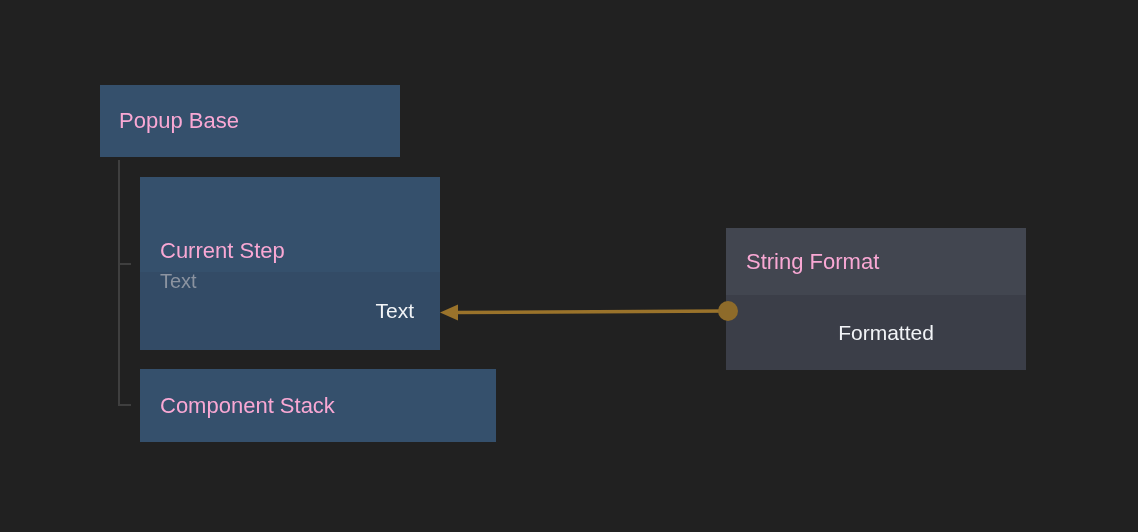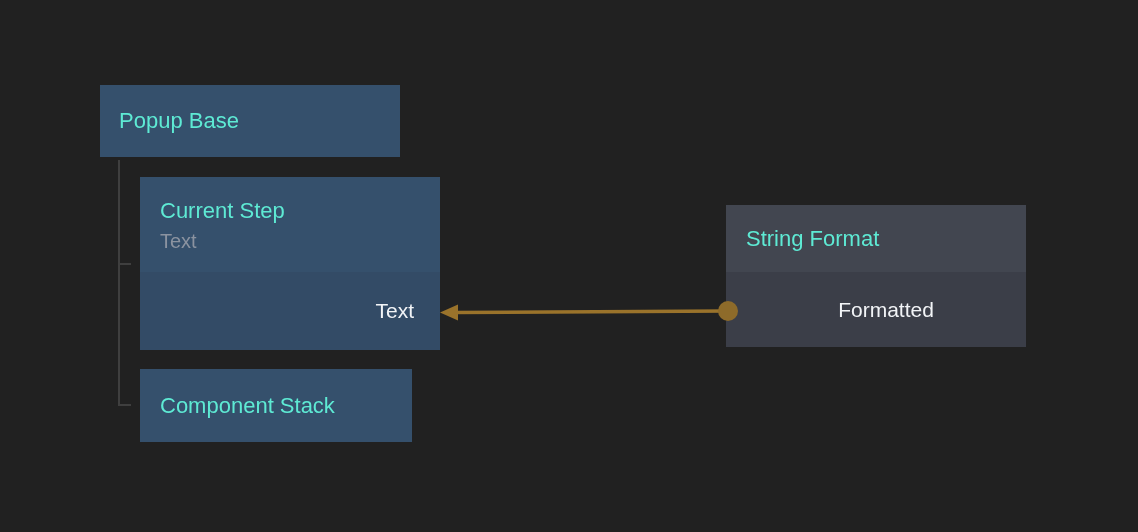--- a/index.html
+++ b/index.html
@@ -20,21 +20,21 @@
     inset: 0;
   }
   
   .node {
     position: absolute;
     box-sizing: border-box;
     color: #f2f4f7;
   }
   .node-title {
     font-size: 22px;
-    color: #5eead4;
+    color: #f9a8d4;
     white-space: nowrap;
   }
   .node-subtitle {
     font-size: 20px;
     color: #8b93a0;
     white-space: nowrap;
   }
   .node-port-label {
     font-size: 21px;
     color: #f2f4f7;
@@ -51,46 +51,47 @@
   #node-current-step {
     left: 140px; top: 177px;
     width: 300px; height: 173px;
   }
   #node-current-step .header {
     height: 95px;
     background: #35506c;
     box-sizing: border-box;
     padding: 18px 20px 0 20px;
   }
-  #node-current-step .header .node-title   { line-height: 32px; }
+  #node-current-step .header .node-title   { line-height: 32px; margin-top: 40px; }
   #node-current-step .header .node-subtitle{ line-height: 28px; }
   #node-current-step .body {
     height: 78px;
     background: #334b66;
     display: flex; align-items: center; justify-content: flex-end;
     box-sizing: border-box;
     padding-right: 26px;
   }
   #node-component-stack {
     left: 140px; top: 369px;
-    width: 272px; height: 73px;
+    width: 356px; height: 73px;
     background: #35506c;
     display: flex; align-items: center;
     padding-left: 20px;
   }
   #node-string-format {
     left: 726px; top: 205px;
     width: 300px; height: 142px;
   }
   #node-string-format .header {
     height: 67px;
     background: #424650;
     display: flex; align-items: center;
     box-sizing: border-box;
     padding-left: 20px;
+    margin-top: 23px;
   }
   #node-string-format .body {
     height: 75px;
     background: #3b3e48;
     display: flex; align-items: center;
     box-sizing: border-box;
     padding-left: 20px;
     justify-content: center;
   }
 

